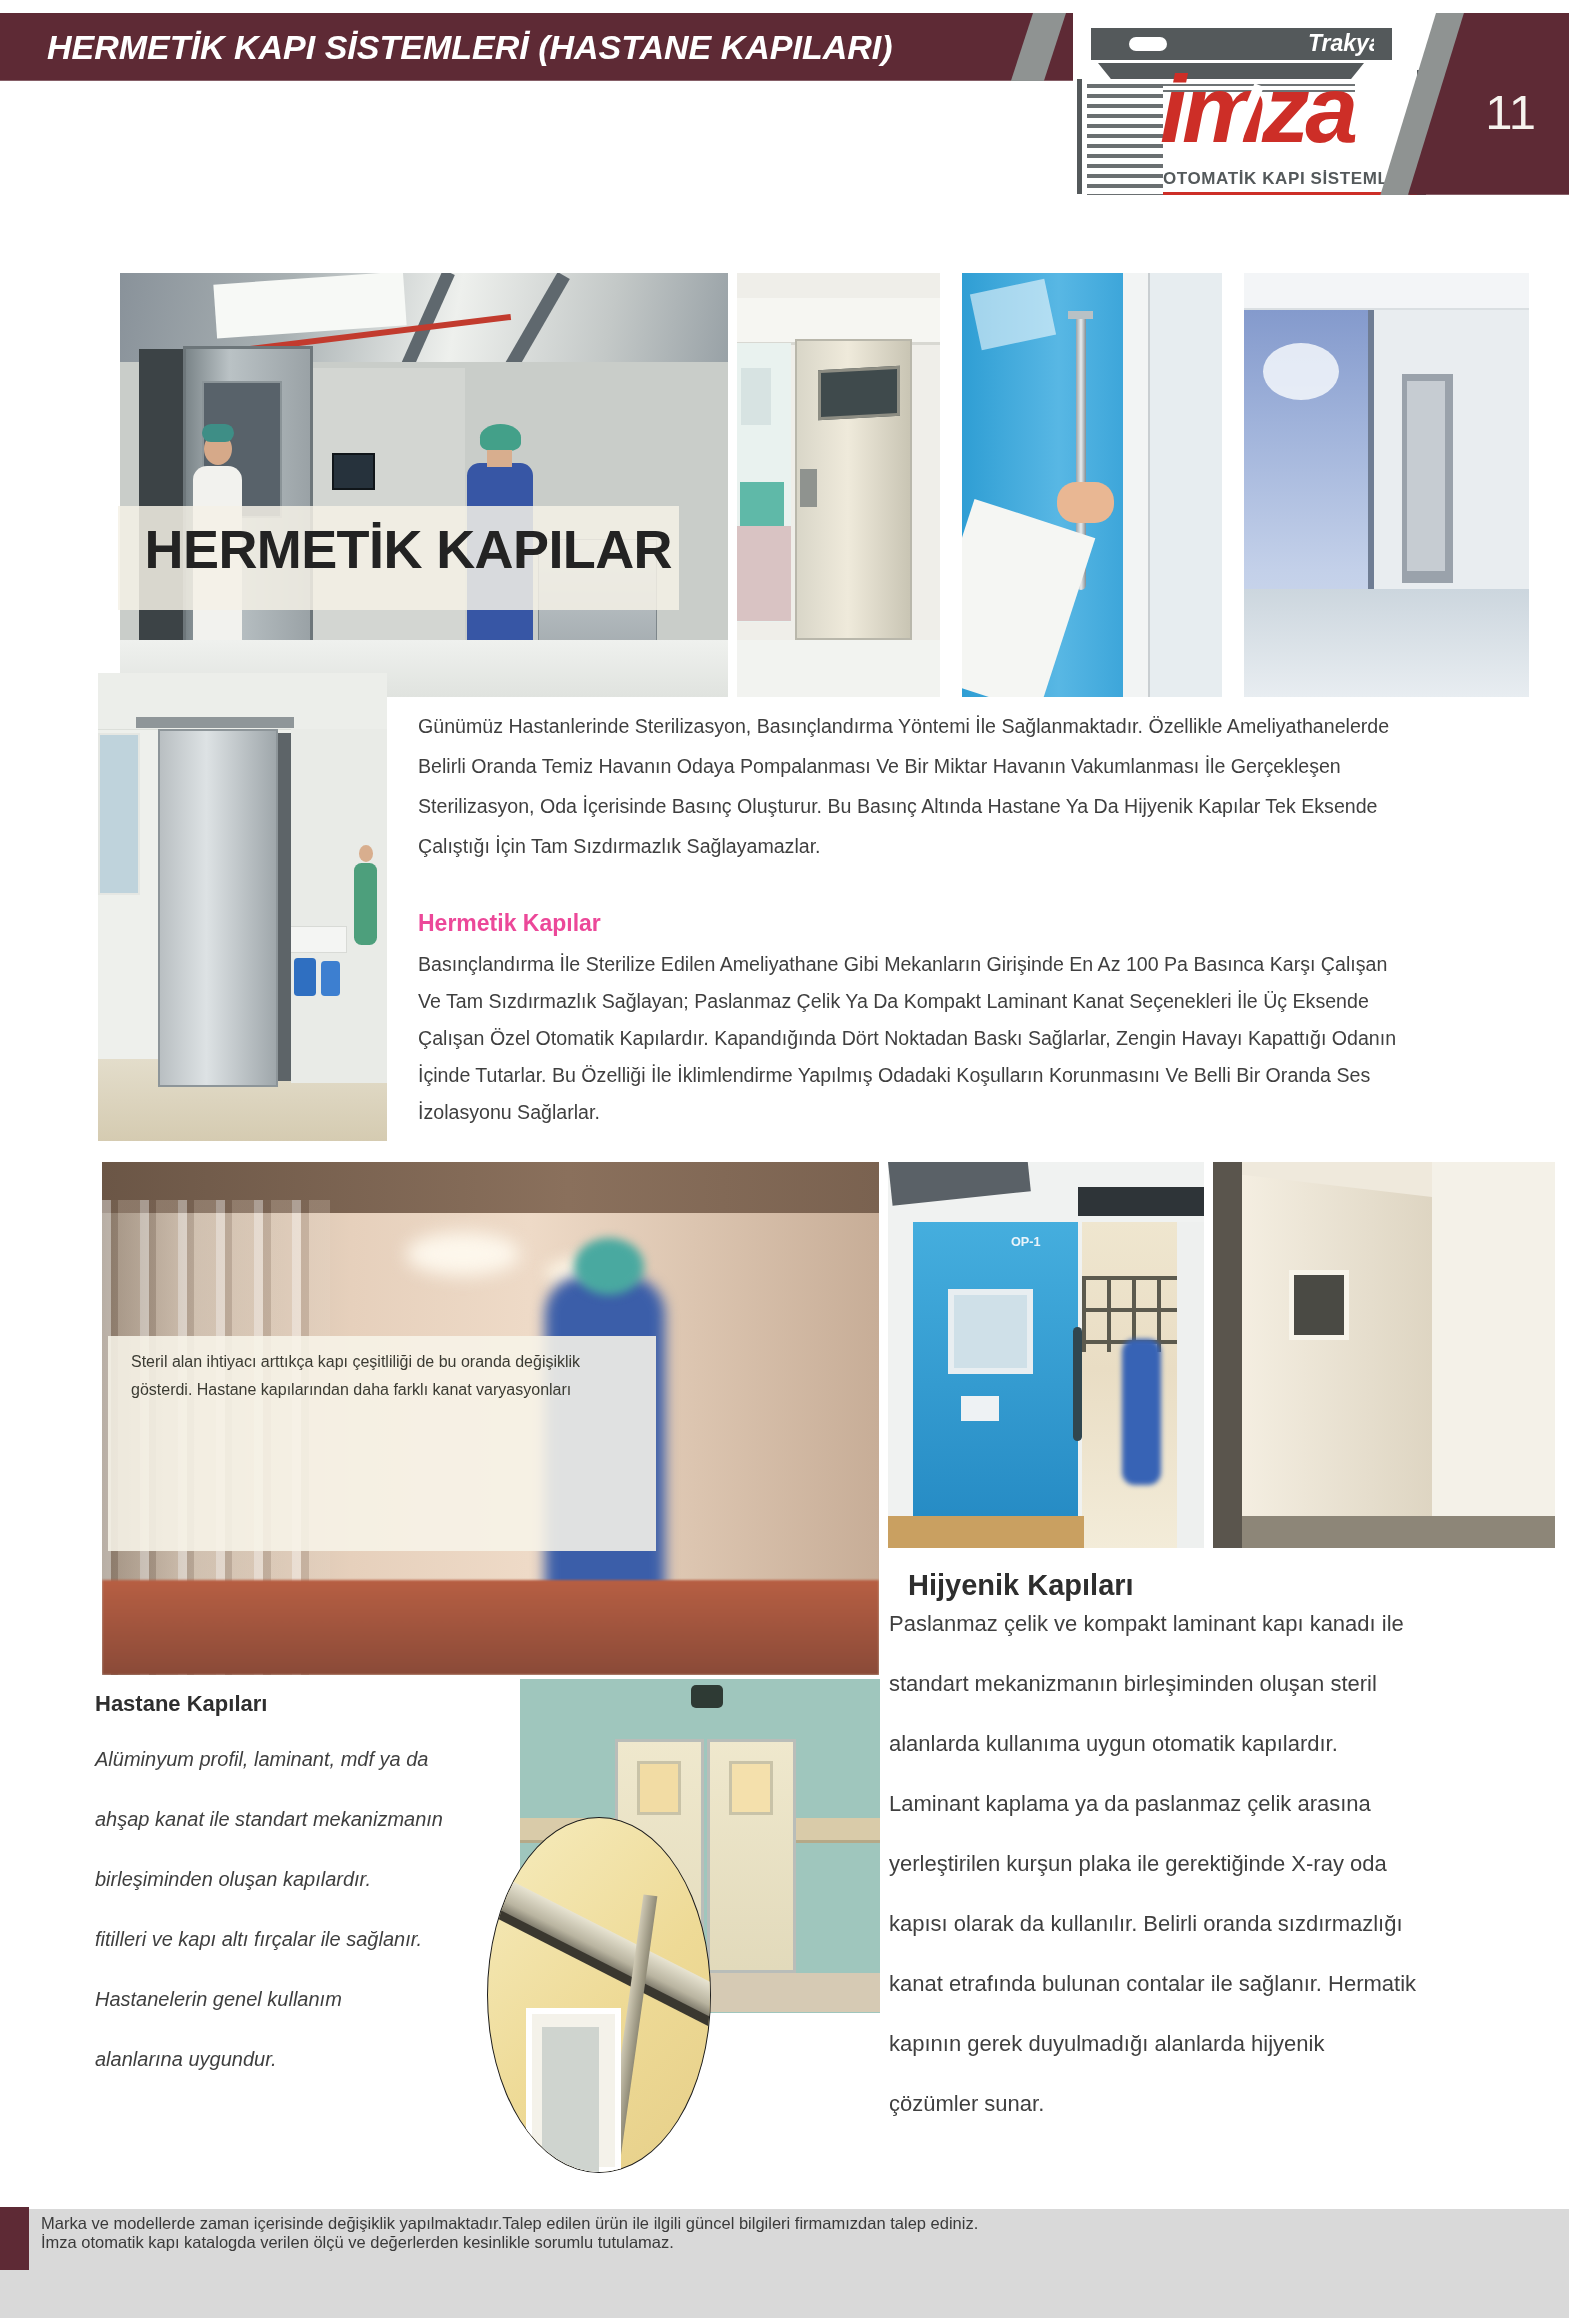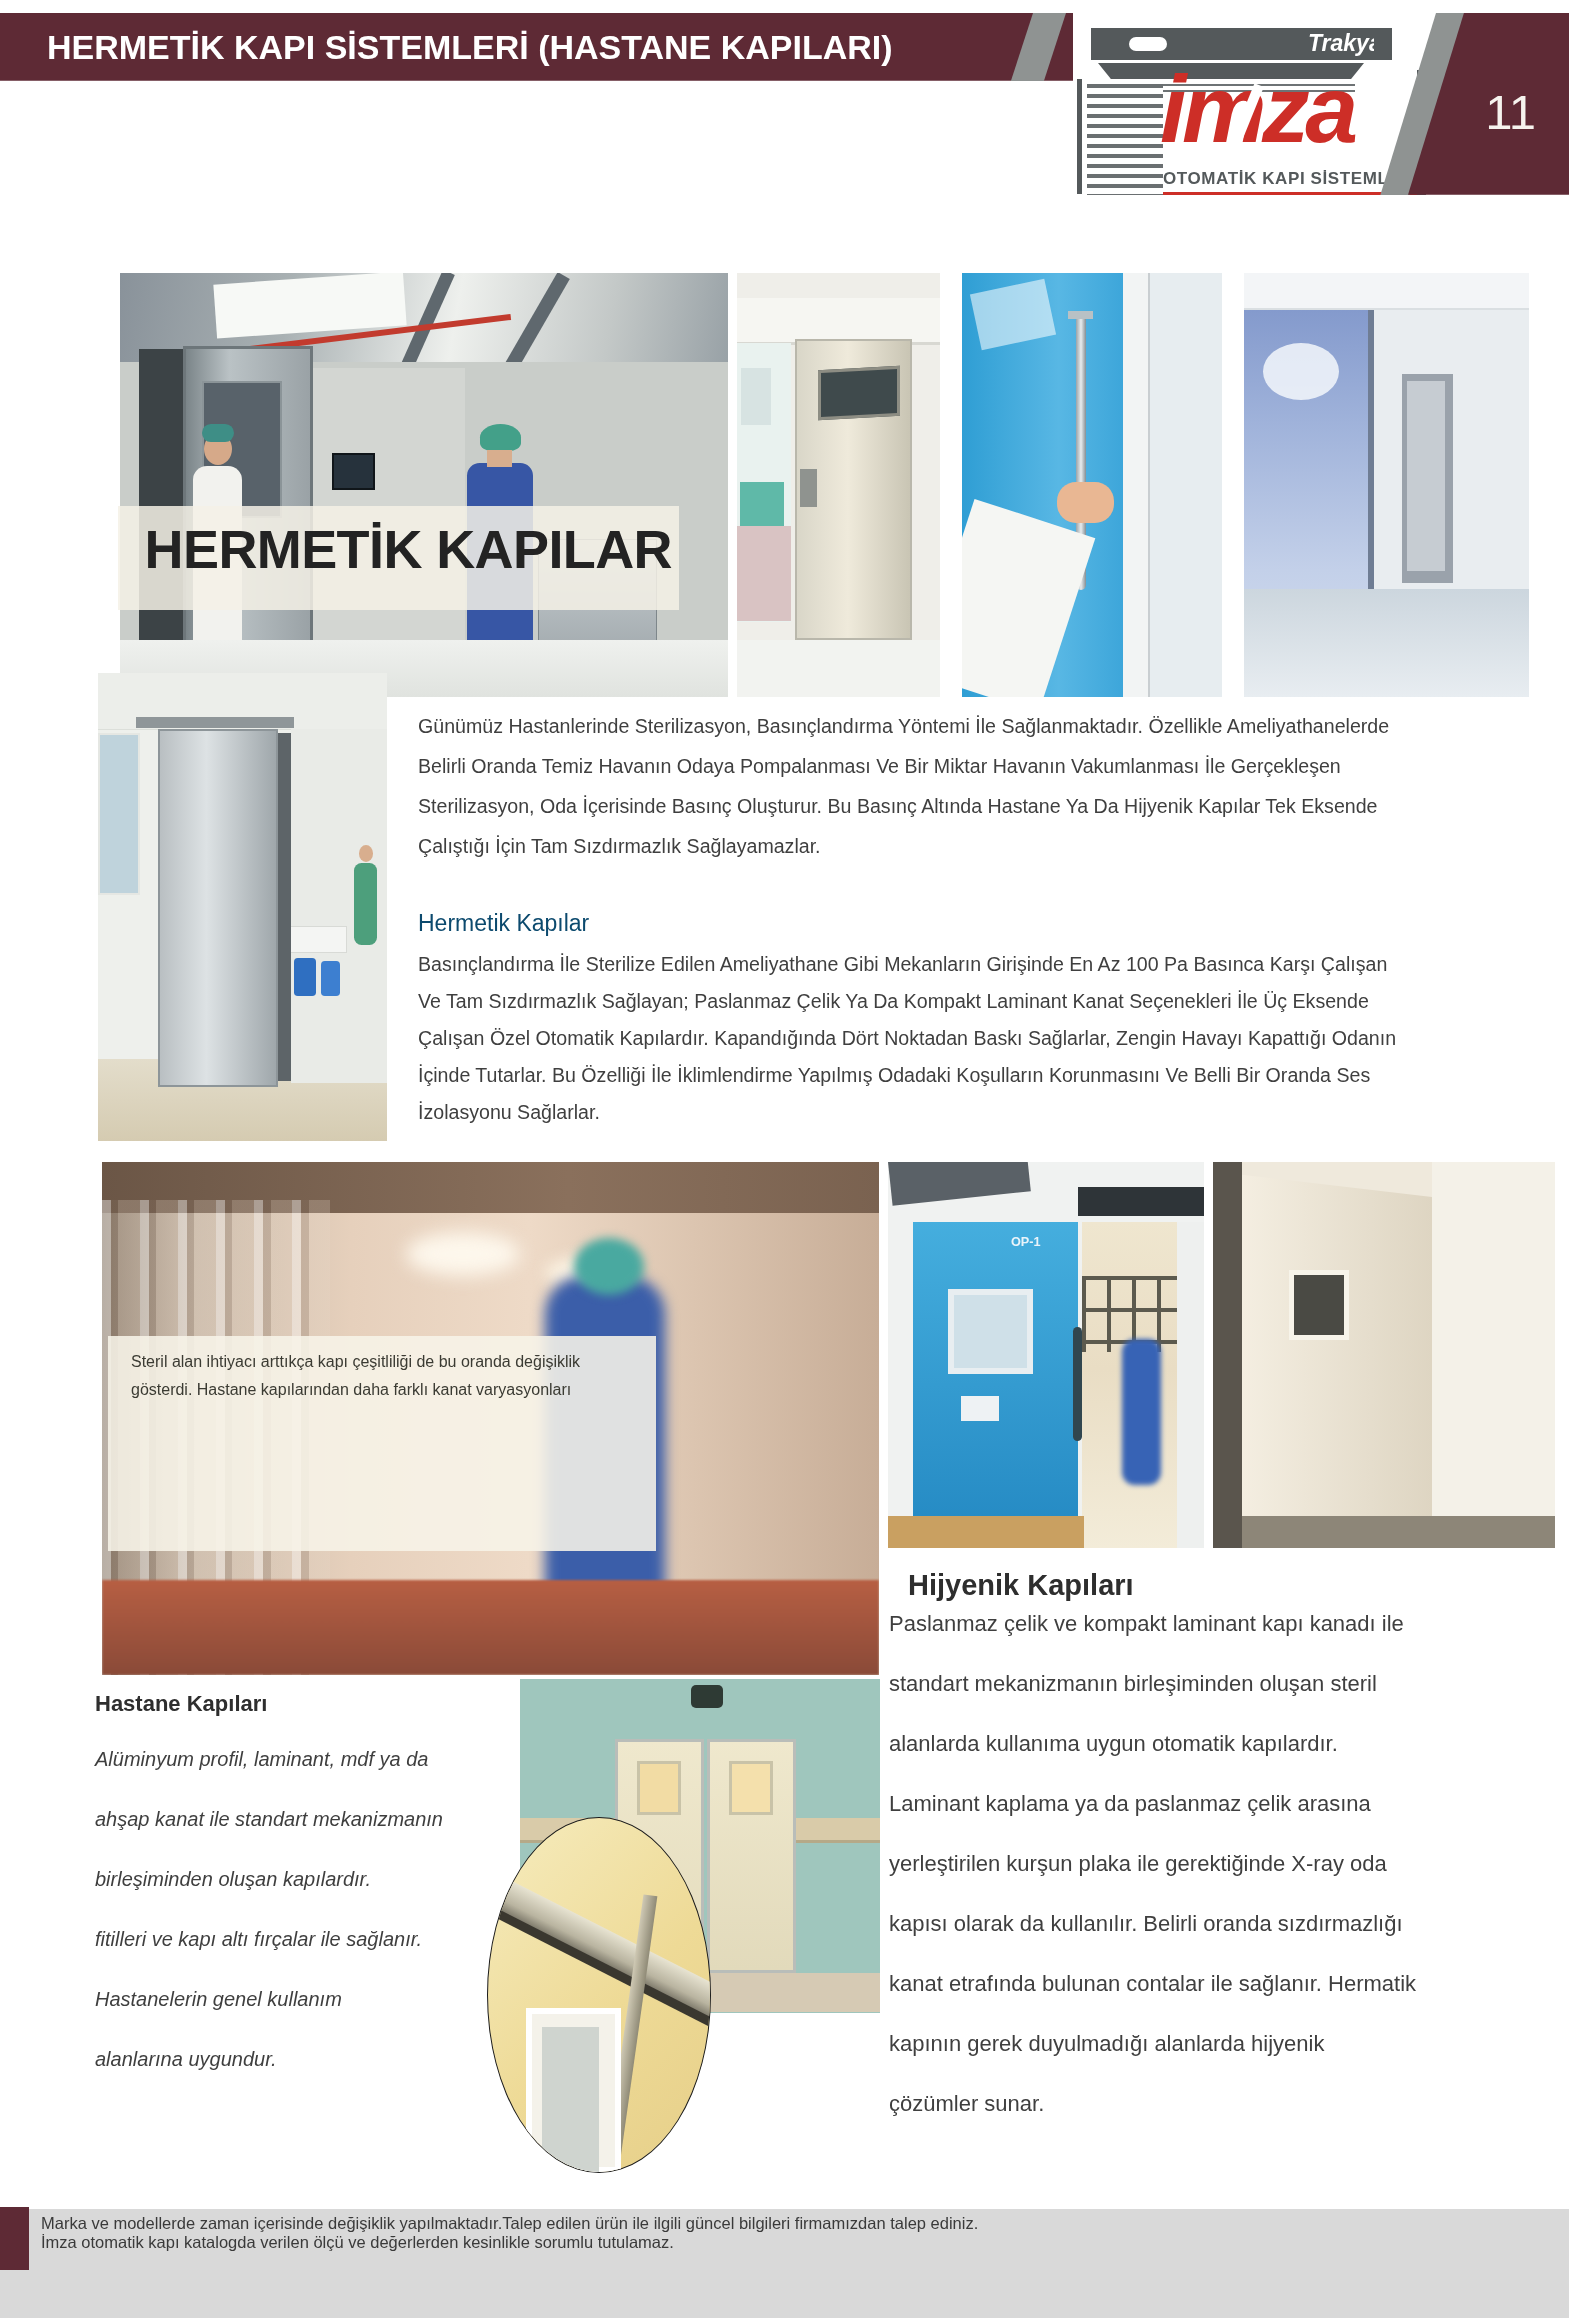--- a/index.html
+++ b/index.html
@@ -5,21 +5,21 @@
   html,body{margin:0;padding:0;background:#ffffff;}
   #page{position:relative;width:1569px;height:2319px;background:#ffffff;overflow:hidden;
         font-family:"Liberation Sans",sans-serif;color:#3f3f3f;}
   .abs{position:absolute;}
   .ph{position:absolute;overflow:hidden;}
 
   
   #banner{left:0;top:12.7px;width:1569px;height:68px;background:#5e2a35;
           clip-path:polygon(0 0,1425px 0,1403px 100%,0 100%);}
   #banner-title{left:47px;top:12.7px;height:68px;line-height:68px;
-          font-size:34px;font-weight:bold;color:#ffffff;letter-spacing:0px;}
+          font-size:34px;font-weight:bold;font-style:italic;color:#ffffff;letter-spacing:0px;}
   .gray-stripe{background:#8f9392;}
   #logo-panel{left:1073px;top:8.9px;width:361px;height:191px;background:#ffffff;}
   .lg{position:absolute;}
   #lg-bar{left:17.7px;top:19px;width:301px;height:32px;background:#54595b;}
   #lg-pill{left:38px;top:8.9px;width:38px;height:14px;background:#ffffff;border-radius:7px;}
   #lg-trakya{right:10px;top:2.5px;font-size:23px;font-weight:bold;font-style:italic;color:#ffffff;}
   #lg-bar-end{left:301px;top:19px;width:11.4px;height:32px;background:#54595b;}
   #lg-pelmet{left:25px;top:54px;width:266px;height:16.5px;background:#54595b;
              clip-path:polygon(0 0,100% 0,95% 100%,5% 100%);}
   .lg-rail{left:28.5px;width:253px;height:2.5px;background:#6e7375;}
@@ -39,21 +39,21 @@
   
   .strip-ph{top:273px;height:424px;}
   #hero-band{left:118px;top:506px;width:534px;height:104px;background:rgba(244,241,230,.85);
              line-height:87px;padding-left:26.6px;font-size:54px;font-weight:800;color:#232323;
              letter-spacing:-0.6px;white-space:nowrap;}
 
   
   .line{white-space:nowrap;}
   #intro-lines{left:418px;top:715px;width:1133px;}
   #intro-lines .line{height:40px;font-size:19.6px;}
-  #hermetik-h{left:418px;top:910px;font-size:23px;font-weight:normal;color:#0c4a6e;}
+  #hermetik-h{left:418px;top:910px;font-size:23px;font-weight:bold;color:#ec4899;}
   #hermetik-lines{left:418px;top:953px;width:1133px;}
   #hermetik-lines .line{height:37px;font-size:19.6px;}
   #overlay-box{left:108px;top:1336px;width:548px;height:215px;background:rgba(247,244,232,.88);
                padding:16.5px 0 0 23px;box-sizing:border-box;color:#3b3b33;}
   #overlay-box .line{height:28px;font-size:16px;}
   .ov-gap{height:23px;}
   #hastane-h{left:95px;top:1691px;font-size:22px;font-weight:bold;color:#2e2e2e;}
   #hastane-lines{left:95px;top:1748px;width:468px;}
   #hastane-lines .line{height:60px;font-size:20px;font-style:italic;}
   #hijyenik-h{left:908px;top:1569px;font-size:29px;font-weight:bold;color:#2e2e2e;}

